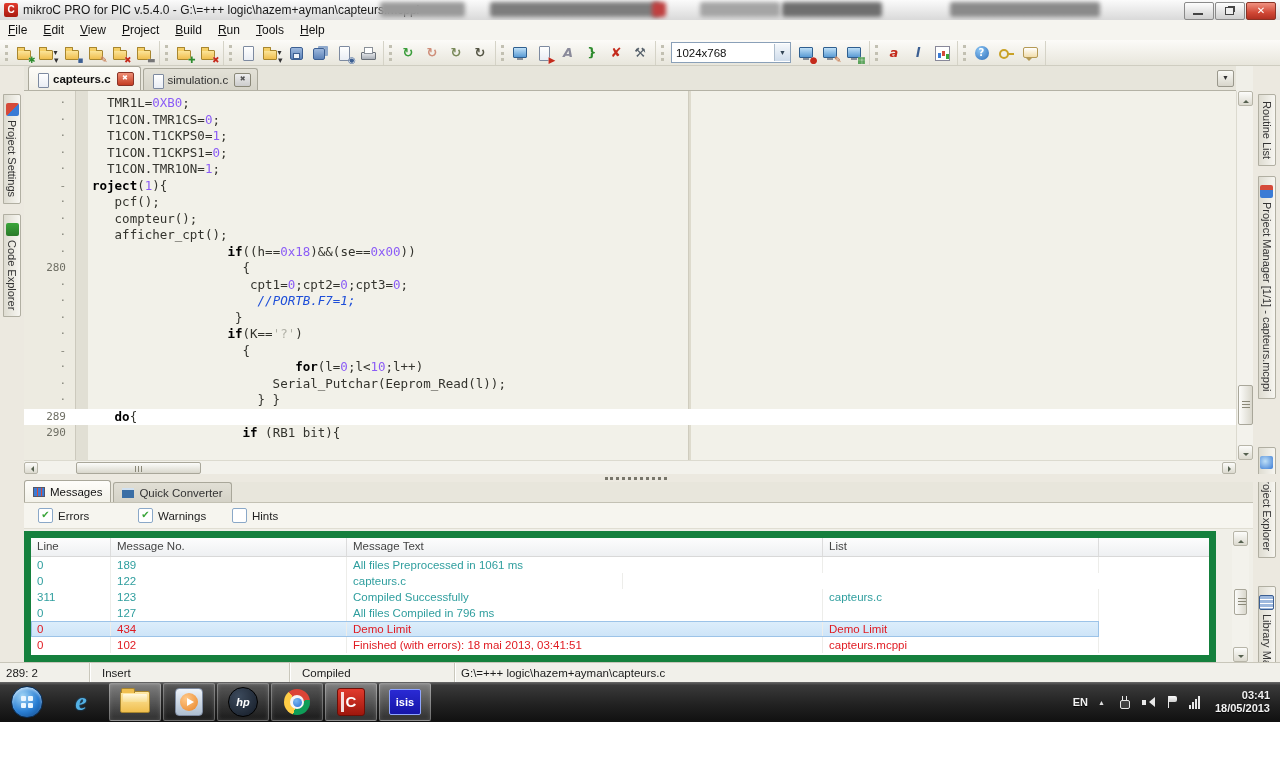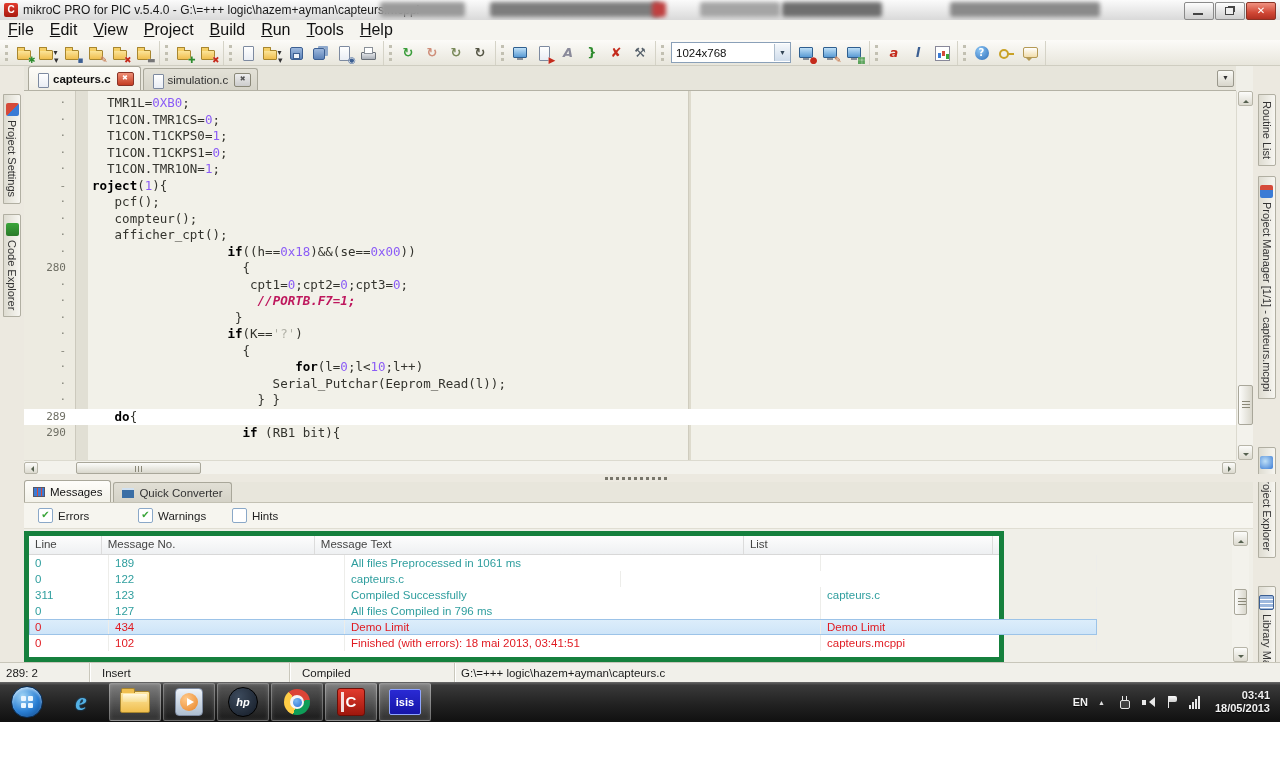--- a/index.html
+++ b/index.html
@@ -17,21 +17,21 @@
   .capbtns{position:absolute;right:4px;top:2px;display:flex;}
   .capbtn{width:28px;height:16px;margin-left:1px;border:1px solid #8a8a8a;border-radius:2px;
     background:linear-gradient(#fdfdfd,#cfcfcf);position:relative;}
   .capbtn.close{background:linear-gradient(#f09180,#d14836 60%,#b23022);border-color:#8a3326;}
   .capbtn.min::after{content:"";position:absolute;left:8px;bottom:4px;width:10px;height:2px;background:#444;}
   .capbtn.rest::after{content:"";position:absolute;left:9px;top:4px;width:7px;height:6px;border:1px solid #444;background:#eee;box-shadow:2px -2px 0 -1px #444;}
   .capbtn.close::after{content:"✕";position:absolute;left:0;right:0;top:1px;text-align:center;font:bold 10px/14px "DejaVu Sans",sans-serif;color:#fff;}
 
   
   .menubar{position:absolute;left:0;top:20px;width:1280px;height:20px;background:#f5f4ef;
-    border-bottom:1px solid #e2e0d6;display:flex;align-items:center;font-size:16px;color:#111;}
+    border-bottom:1px solid #e2e0d6;display:flex;align-items:center;font-size:12px;color:#111;}
   .menuitem{padding:2px 8px;cursor:default;}
   .menuitem u{text-decoration:underline;}
 
   
   .toolbar{position:absolute;left:0;top:40px;width:1280px;height:26px;
     background:linear-gradient(#fcfbf8,#e8e6dc);border-bottom:1px solid #cfcdc1;
     display:flex;align-items:center;padding-left:2px;box-sizing:border-box;}
   .tgroup{display:flex;align-items:center;height:24px;margin-right:2px;padding:0 3px;
     border-right:1px solid #d5d3c7;}
   .tgroup::before{content:"";width:0;height:16px;border-left:3px dotted #c2c0b2;margin-right:4px;}
@@ -110,21 +110,21 @@
   .marginline{position:absolute;left:664px;top:0;bottom:0;width:2px;background:#dedbcd;border-left:1px solid #cfccbe;}
   .lines{position:absolute;left:0;top:4px;right:0;}
   .cl{display:flex;height:16.5px;line-height:16.5px;font-family:"DejaVu Sans Mono",monospace;font-size:12.5px;}
   .cl.cur{background:#fff;}
   .gut{width:64px;box-sizing:border-box;padding-right:22px;text-align:right;flex:none;
     font:11px/16.5px "DejaVu Sans Mono",monospace;color:#85857a;}
   .gut.num{color:#6f6f64;}
   .ct{white-space:pre;padding-left:4px;color:#33332d;}
   .tk-k{font-weight:bold;color:#000;}
   .tk-n{color:#8b5cf6;}
-  .tk-c{color:#be185d;font-style:italic;font-weight:700;}
+  .tk-c{color:#1d4ed8;font-style:italic;font-weight:400;}
   .tk-s{color:#b0b0a6;}
 
   
   .vscroll{position:absolute;left:1236px;top:91px;width:17px;height:369px;background:#f3f2ec;border-left:1px solid #dcdacf;box-sizing:border-box;}
   .sbtn{position:absolute;left:1px;width:15px;height:15px;background:linear-gradient(#fcfcfa,#dcdacf);border:1px solid #b7b5a8;border-radius:2px;box-sizing:border-box;}
   .tri{position:absolute;left:4px;width:0;height:0;border:3px solid transparent;}
   .tri.up{top:5px;border-bottom-color:#55604f;}
   .tri.down{top:7px;border-top-color:#55604f;}
   .vthumb{position:absolute;left:1px;top:294px;width:15px;height:40px;background:linear-gradient(90deg,#fcfcfa,#d9d7cc);
     border:1px solid #a9a79a;border-radius:2px;box-sizing:border-box;}
@@ -155,21 +155,21 @@
   .mticon.grid{background:linear-gradient(90deg,#d54a3a 33%,#3a7bd5 33%);box-shadow:inset 0 0 0 1px #556;
     background-size:4px 100%;}
   .mticon.calc{background:#3a6ea5;box-shadow:inset 0 2px 0 #cfe0f0;}
   .filters{position:absolute;left:24px;top:503px;width:1229px;height:26px;background:#f6f5ef;
     display:flex;align-items:center;font-size:11.5px;color:#222;border-bottom:1px solid #e0ded3;box-sizing:border-box;}
   .chk{display:flex;align-items:center;}
   .box{width:13px;height:13px;background:#fff;border:1px solid #8aa8c8;border-radius:2px;margin-right:5px;
     font:bold 10px/12px "DejaVu Sans",sans-serif;color:#3aa53a;text-align:center;}
   .f1{margin-left:14px;width:100px;} .f2{width:94px;}
 
-  .mtable{position:absolute;left:24px;top:531px;width:980px;height:131px;background:#fff;border:5px solid #15803d;box-sizing:border-box;}
+  .mtable{position:absolute;left:24px;top:531px;width:1192px;height:131px;background:#fff;border:7px solid #15803d;box-sizing:border-box;}
   .mhead{display:flex;height:18px;background:linear-gradient(#fdfdfd,#eef0f2);border-bottom:1px solid #d8d8d8;
     font-size:11.5px;color:#444;}
   .mhc{box-sizing:border-box;padding:2px 0 0 6px;border-right:1px solid #dcdcdc;}
   .mrow{display:flex;height:16px;font-size:11.5px;line-height:16px;}
   .rowmain{display:flex;width:1068px;flex:none;}
   .mc{box-sizing:border-box;padding-left:6px;border-right:1px solid #ededea;overflow:hidden;white-space:nowrap;}
   .c1{width:80px;} .c2{width:236px;} .c3{width:476px;} .c4{width:276px;} .cf{flex:1;border-right:none;}
   .tone-info{color:#2f9e9e;} .tone-error{color:#e01b22;}
   .mrow.sel .rowmain{background:linear-gradient(#ddeefb,#cde4f8);outline:1px solid #9cc3e8;outline-offset:-1px;}
   .msb{position:absolute;left:1232px;top:531px;width:17px;height:131px;background:#f3f2ec;}

